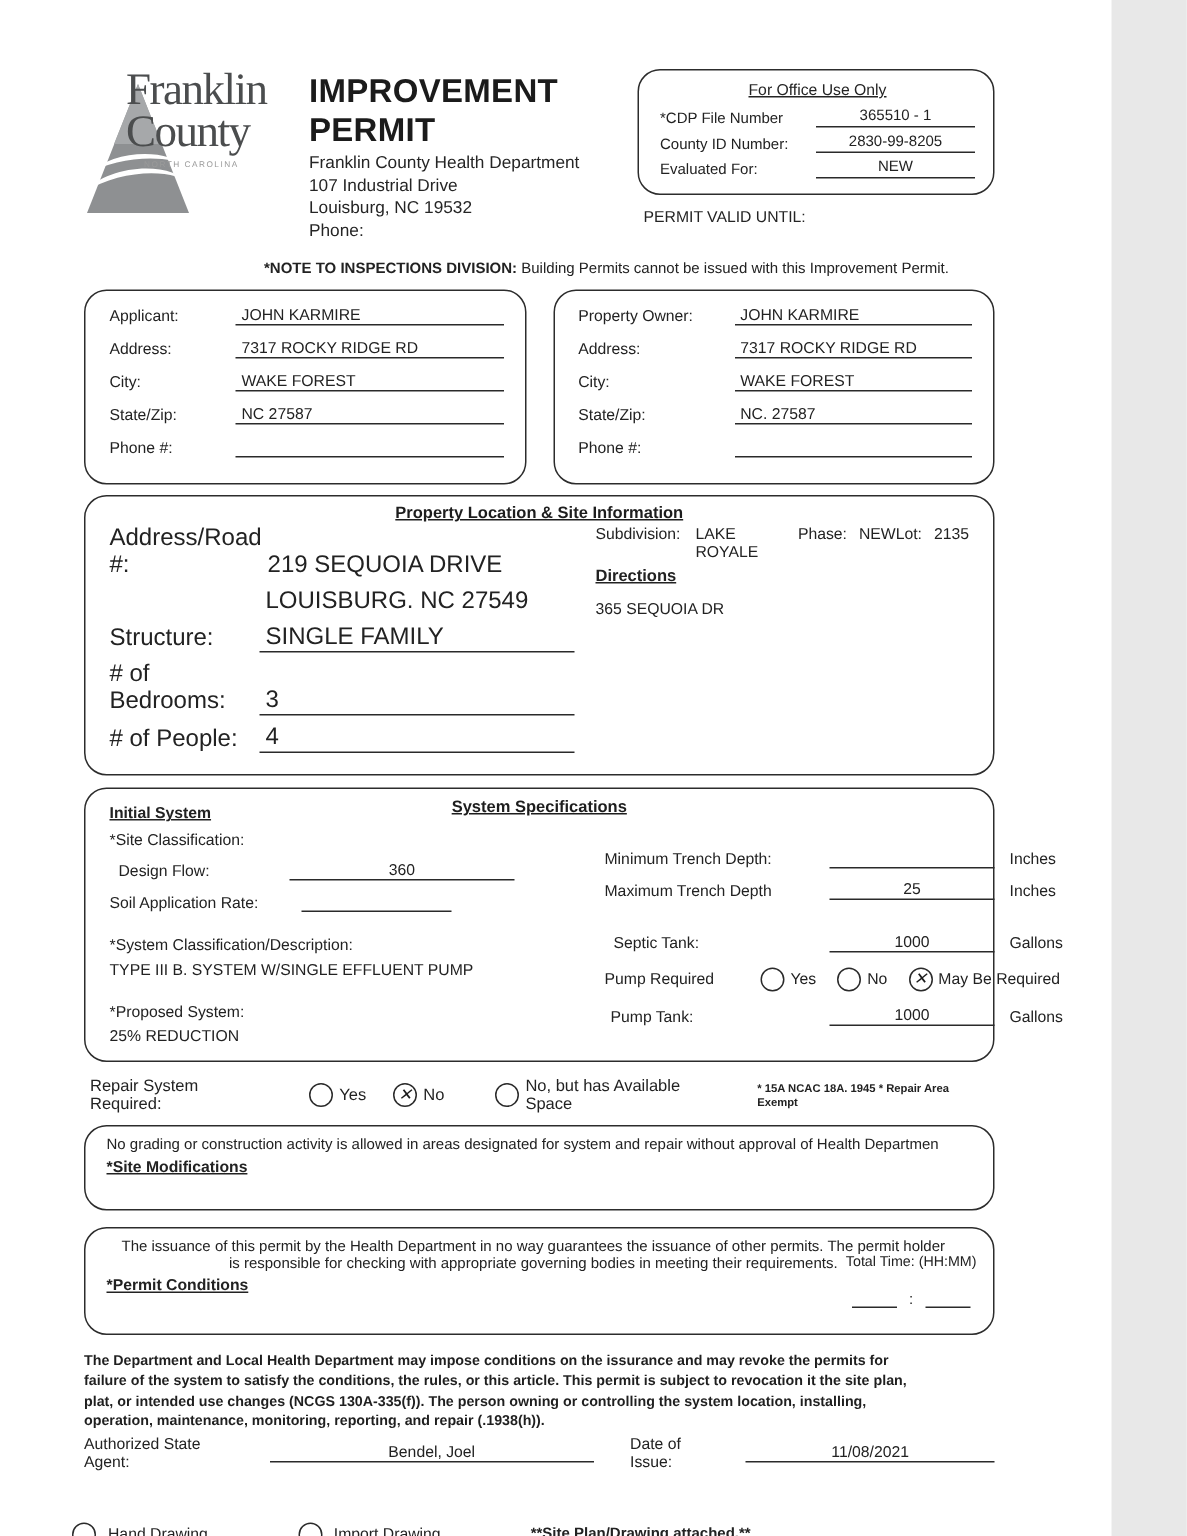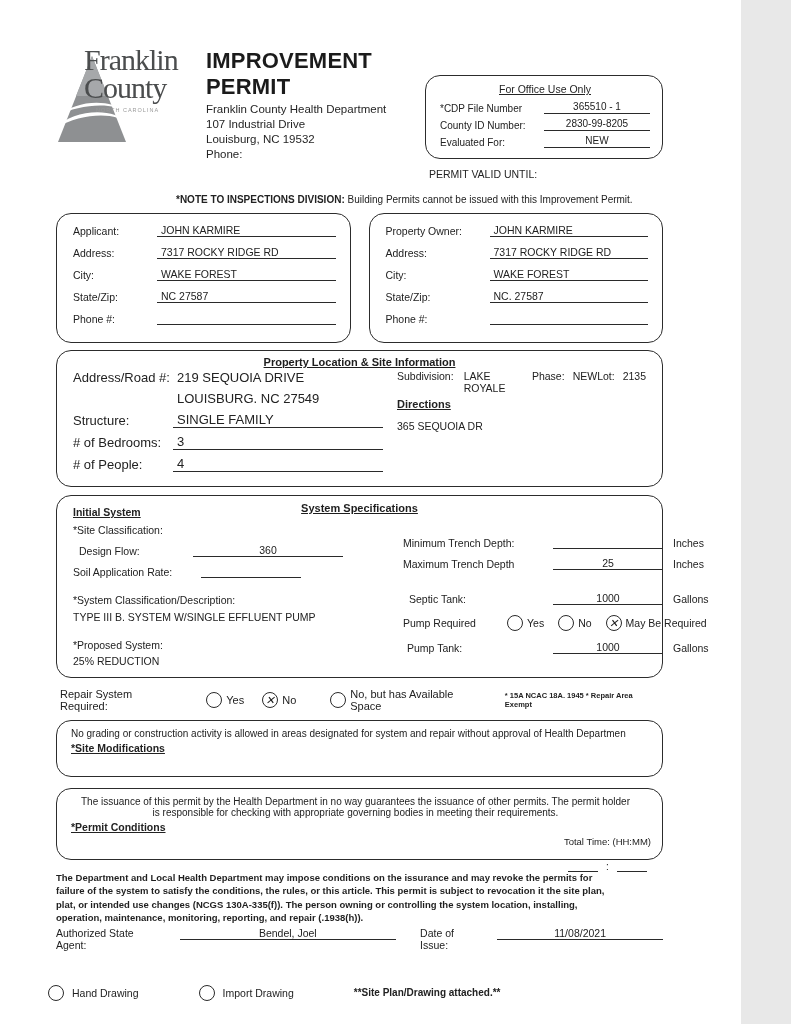--- a/index.html
+++ b/index.html
@@ -12,21 +12,21 @@
   
   .hdr { display:flex; align-items:flex-start; }
   .logo { width:128px; position:relative; flex:0 0 128px; }
   .logo-tri { position:absolute; left:0; top:8px; }
   .logo-text { position:relative; margin-left:28px; font-family:"Liberation Serif", serif; color:#4b4d4e; line-height:0.92; font-size:30px; letter-spacing:-1px; }
   .logo-sub { position:relative; margin-left:40px; margin-top:6px; font-size:5.5px; color:#9a9a9a; letter-spacing:1px; }
   .hdr-center { flex:1 1 auto; padding-left:22px; padding-top:2px; }
   .hdr-title { font-size:22px; font-weight:bold; letter-spacing:0.2px; color:#1b1b1b; }
   .hdr-line { font-size:11.5px; margin-top:3px; color:#252525; }
   .office-wrap { flex:0 0 238px; }
-  .office-box { border:1.7px solid #2c2c2c; border-radius:13px; padding:7px 12px 10px 14px;margin-top:29px; }
+  .office-box { border:1.7px solid #2c2c2c; border-radius:13px; padding:7px 12px 10px 14px; }
   .office-title { text-align:center; font-size:10.5px; text-decoration:underline; margin-bottom:6px; color:#242424; }
   .office-row { display:flex; align-items:flex-end; margin-top:4px; font-size:10px; }
   .office-row .lbl { width:104px; flex:0 0 104px; }
   .office-row .u { flex:1 1 auto; text-align:center; }
   .valid-until { font-size:10.5px; margin-top:9px; margin-left:4px; color:#242424; }
   
   .u { border-bottom:1.2px solid #2a2a2a; display:inline-block; min-height:13px; }
   .note-line { margin:14px 0 8px 120px; font-size:10px; color:#222; }
   .note-line b { font-weight:bold; }
   .rbox { border:1.8px solid #2c2c2c; border-radius:15px; }
@@ -35,21 +35,21 @@
   .party-box { flex:1 1 50%; padding:10px 14px 8px 16px; }
   .p-row { display:flex; align-items:flex-end; margin-bottom:9px; font-size:10.5px; }
   .p-row .lbl { flex:0 0 84px; }
   .party-box.owner .p-row .lbl { flex:0 0 104px; }
   .p-row .u { flex:1 1 auto; text-align:left; padding-left:4px; }
   
   .prop-box { margin-top:7px; padding:5px 16px 8px 16px; position:relative; }
   .sec-title { text-align:center; font-size:11px; font-weight:bold; text-decoration:underline; color:#1d1d1d; }
   .prop-cols { display:flex; }
   .prop-left { flex:0 0 310px; }
-  .prop-row { display:flex; align-items:flex-end; margin-bottom:6px; font-size:13px; }
+  .prop-row { display:flex; align-items:flex-end; margin-bottom:6px; font-size:16px; }
   .prop-row .lbl { flex:0 0 100px; }
   .prop-row .u { flex:1 1 auto; text-align:left; padding-left:4px; }
   .prop-plain { flex:1 1 auto; padding-left:4px; }
   .prop-right { flex:1 1 auto; padding-left:14px; }
   .sub-row { display:flex; font-size:10.5px; margin-top:2px; }
   .directions-h { font-size:11px; font-weight:bold; text-decoration:underline; margin-top:4px; }
   .directions-v { font-size:10.5px; margin-top:10px; }
   
   .sys-box { margin-top:8px; padding:6px 16px 10px 16px; }
   .sys-cols { display:flex; }
@@ -69,21 +69,21 @@
   .repair-row { display:flex; align-items:center; margin:10px 2px 0 4px; font-size:11px; }
   .repair-row .lead { margin-right:24px; }
   .repair-note { font-size:7.5px; font-weight:bold; margin-left:18px; color:#222; }
   
   .mod-box { margin-top:8px; padding:7px 16px 22px 14px; font-size:10px; }
   .mod-label { font-size:10.5px; font-weight:bold; text-decoration:underline; margin-top:3px; }
   .perm-box { margin-top:11px; padding:7px 22px 26px 14px; font-size:10px; }
   .perm-box .center-txt { text-align:center; }
   
   .legal { margin-top:11px; width:566px; font-size:9.5px; font-weight:bold; line-height:1.42; color:#1f1f1f; }
-  .agent-row { display:flex; align-items:flex-start; font-size:10.5px; margin-top:2px; }
+  .agent-row { display:flex; align-items:center; font-size:10.5px; margin-top:2px; }
   .agent-row .u { text-align:center; }
   .ttime { position:absolute; right:90px; top:836px; font-size:9.5px; text-align:center; }
   .ttime-fields { margin-top:12px; display:flex; align-items:flex-end; justify-content:center; gap:8px; font-size:10px; }
   .ttime-fields .u { width:30px; }
   .bottom-row { display:flex; align-items:center; margin-top:34px; margin-left:-8px; font-size:10.5px; }
   .bottom-row .opt { display:inline-flex; align-items:center; margin-right:60px; }
   .bottom-row .radio { margin-right:8px; }
   .siteplan { font-weight:bold; font-size:10px; }
 </style>
 </head>

